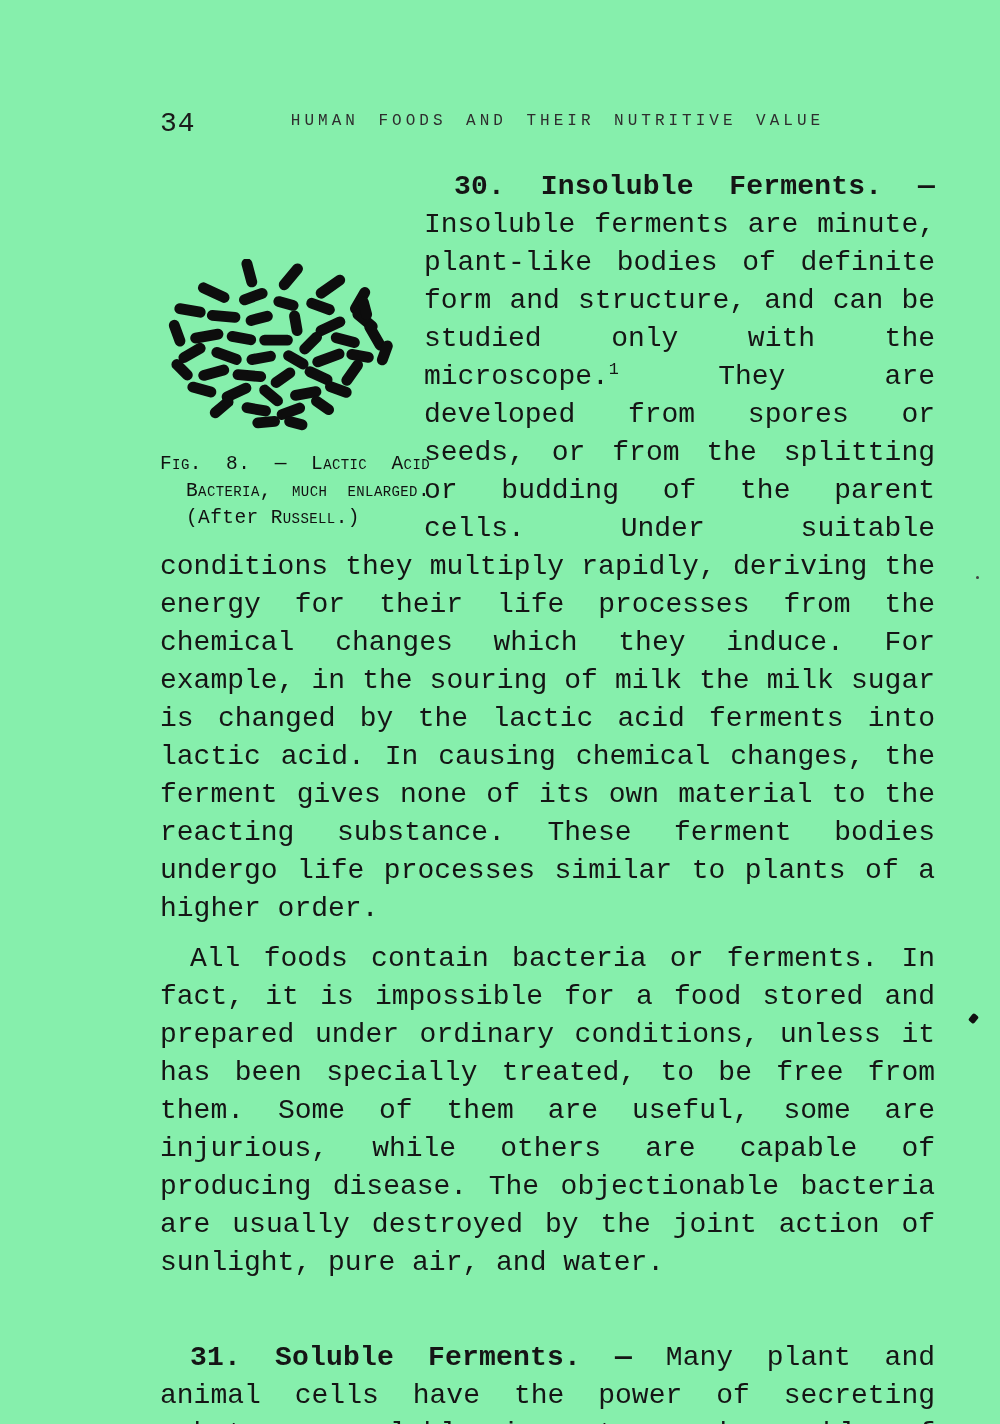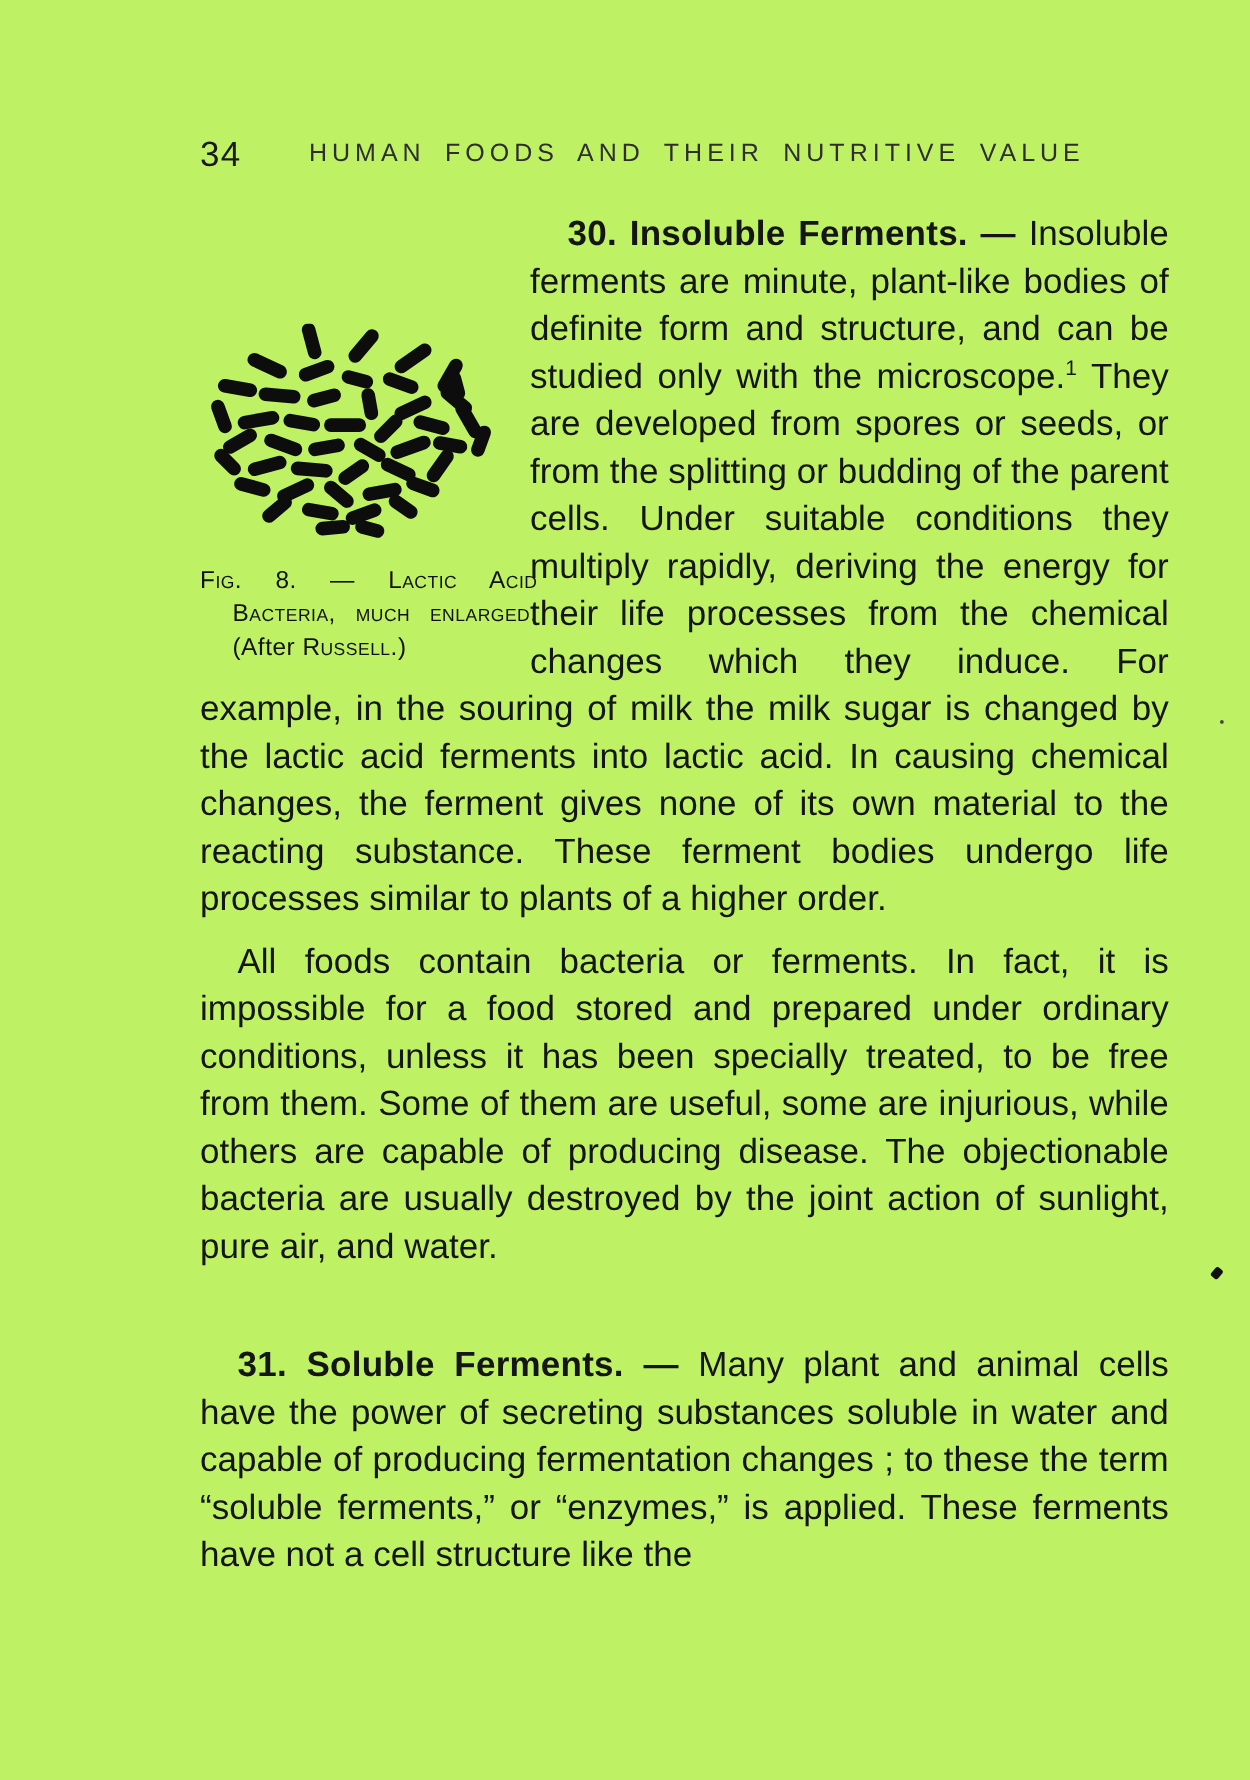--- a/index.html
+++ b/index.html
@@ -1,33 +1,33 @@
 <!DOCTYPE html>
 <html><head>
 <meta charset="utf-8">
 <style>
   html,body { margin:0; padding:0; background:#e8e8e8; }
   .page {
     position:relative;
     width:1000px; height:1424px;
-    background:#bef264;
-    font-family:Liberation Sans, sans-serif;
+    background:#86efac;
+    font-family:Liberation Mono, monospace;
     color:#141414;
     overflow:hidden;
     margin:0 auto;
   }
   .header { position:absolute; top:106px; left:160px; width:775px; height:36px; }
   .pagenum {
     position:absolute; left:0; top:2px;
     font-size:28px; letter-spacing:1px; color:#1a1a1a;
   }
   .running-title {
     position:absolute; left:60px; right:40px; top:6px;
     text-align:center;
-    font-size:20px; letter-spacing:4px;
+    font-size:16px; letter-spacing:4px;
     color:#2e2e2e;
     word-spacing:6px;
   }
   .body-text {
     position:absolute; top:168px; left:160px; width:775px;
     font-size:28px; line-height:38px;
     text-align:justify;
     color:#151515;
   }
   .para { margin:0; }

